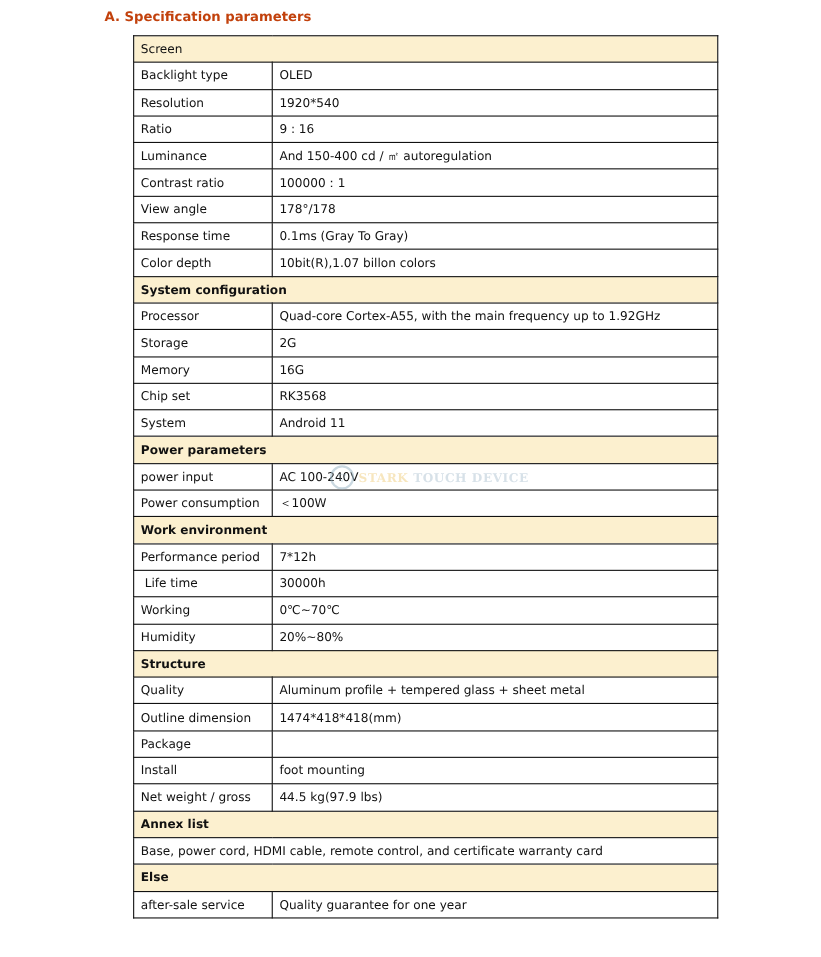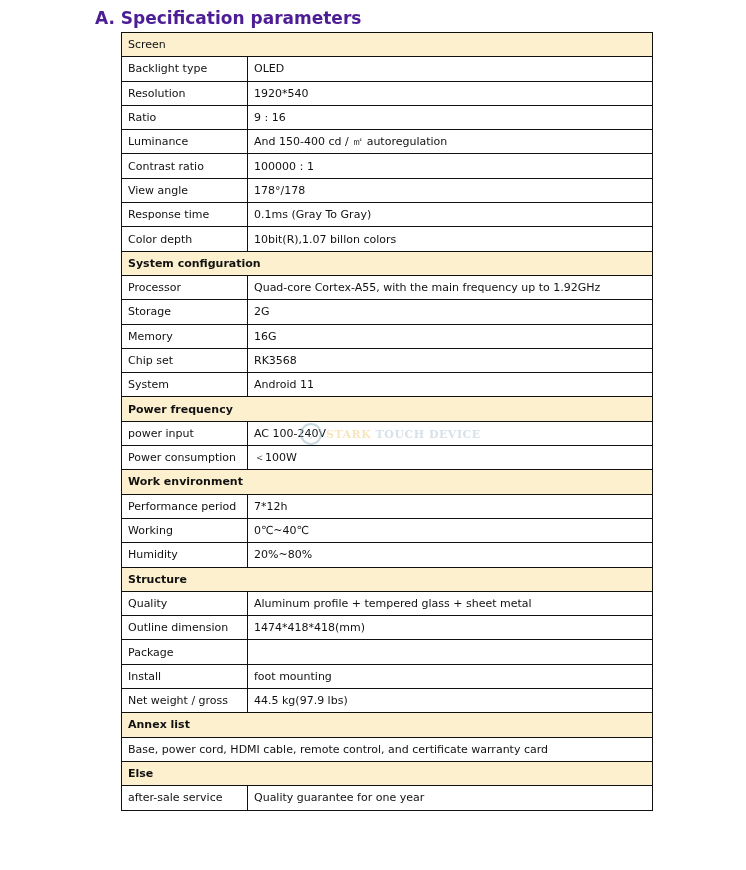--- a/index.html
+++ b/index.html
@@ -12,23 +12,23 @@
       height: 870px;
       position: relative;
       overflow: hidden;
       font-family: "DejaVu Sans", sans-serif;
       color: #111;
     }
     .doc-title {
       position: absolute;
       left: 95px;
       top: 8px;
-      font-size: 17px;
+      font-size: 12px;
       font-weight: bold;
-      color: #4c1d95;
+      color: #c2410c;
       letter-spacing: 0;
     }
     table.spec {
       position: absolute;
       left: 121px;
       top: 32px;
       width: 531px;
       border-collapse: collapse;
       table-layout: fixed;
       font-size: 11px;
@@ -148,41 +148,45 @@
     <tr>
         <td>Chip set</td>
         <td>RK3568</td>
       </tr>
     <tr>
         <td>System</td>
         <td>Android 11</td>
       </tr>
 
     <tr class="section">
-      <td colspan="2" class="bold">Power frequency</td>
+      <td colspan="2" class="bold">Power parameters</td>
     </tr>
     <tr>
         <td>power input</td>
         <td>AC 100-240V</td>
       </tr>
     <tr>
         <td>Power consumption</td>
         <td>＜100W</td>
       </tr>
 
     <tr class="section">
       <td colspan="2" class="bold">Work environment</td>
     </tr>
     <tr>
         <td>Performance period</td>
         <td>7*12h</td>
       </tr>
     <tr>
+        <td style="white-space:pre;"> Life time</td>
+        <td>30000h</td>
+      </tr>
+    <tr>
         <td>Working</td>
-        <td>0℃~40℃</td>
+        <td>0℃~70℃</td>
       </tr>
     <tr>
         <td>Humidity</td>
         <td>20%~80%</td>
       </tr>
 
     <tr class="section">
       <td colspan="2" class="bold">Structure</td>
     </tr>
     <tr>

